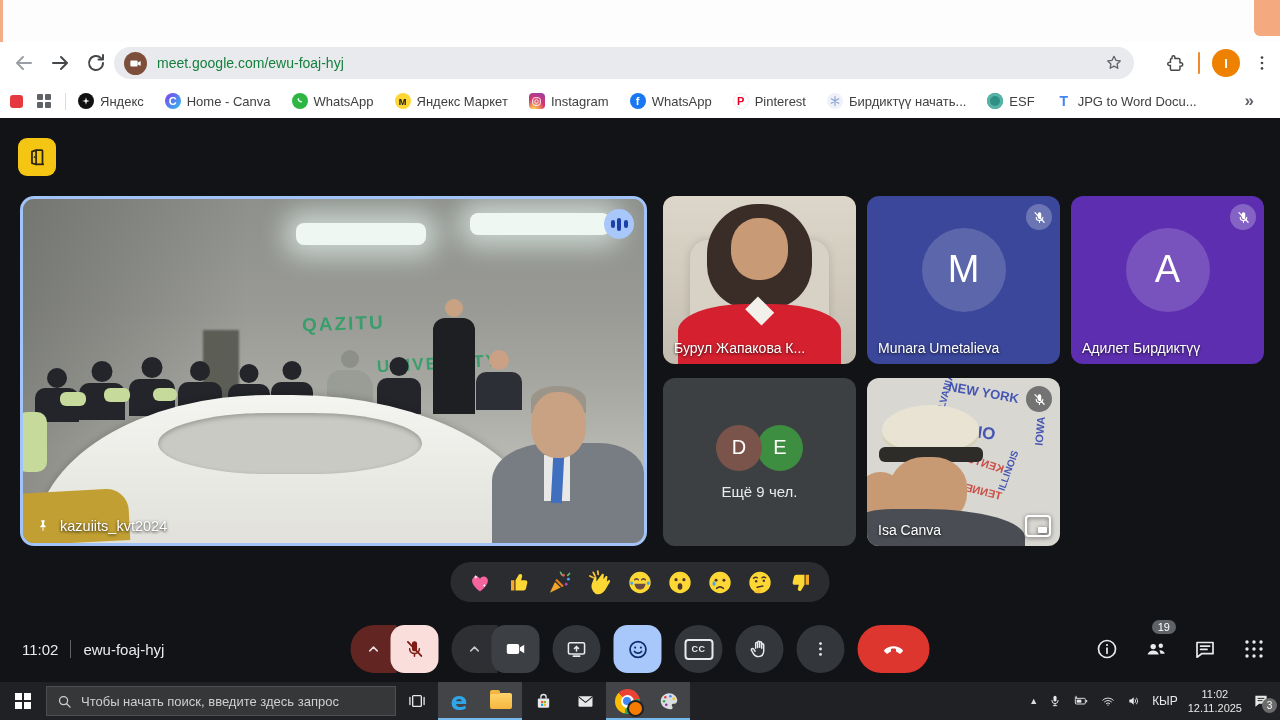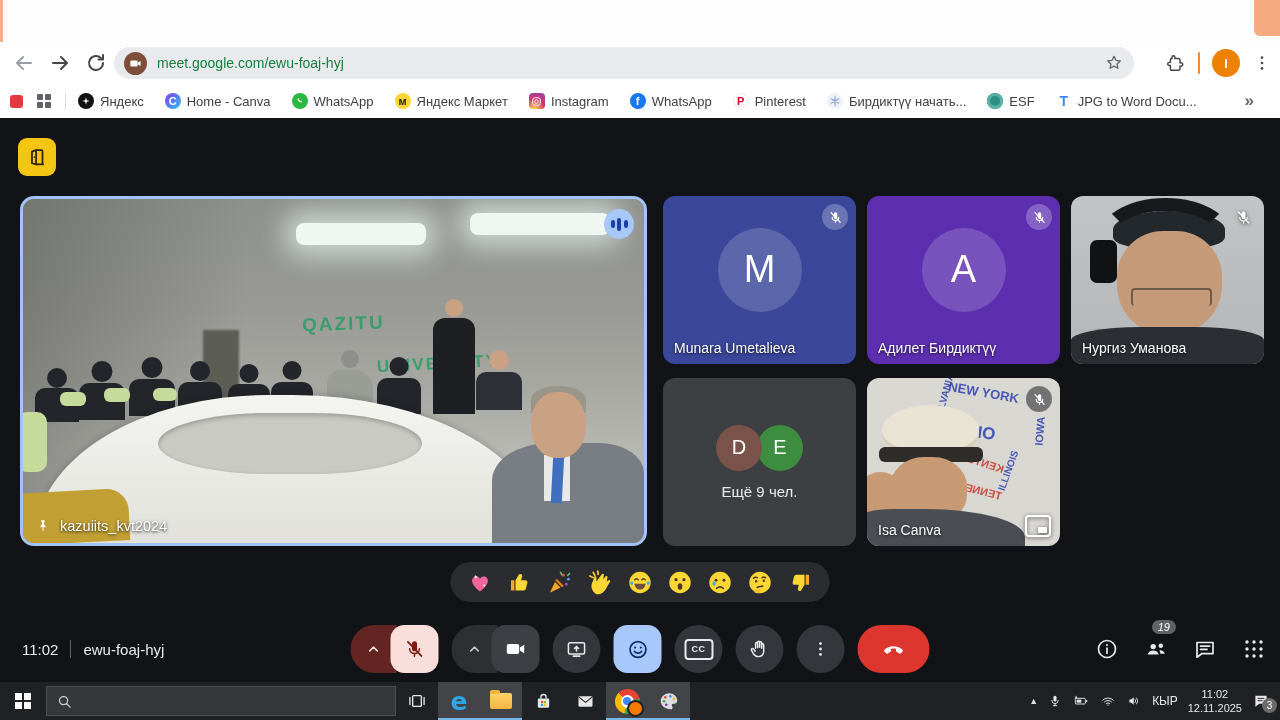--- a/index.html
+++ b/index.html
@@ -153,21 +153,21 @@
   .mic-main{background:#f9dedc;color:#7e1d15;}
   .cam-main{background:#3c4045;color:#fff;}
   .circle-btn{width:48px;height:48px;border-radius:50%;background:#33363a;display:flex;align-items:center;justify-content:center;color:#e8eaed;cursor:pointer;}
   .emoji-btn{width:48px;height:48px;border-radius:14px;background:#a8c7fa;display:flex;align-items:center;justify-content:center;color:#0a2e6d;cursor:pointer;}
   .cc-box{width:25px;height:17px;border:2px solid #e8eaed;border-radius:4px;display:flex;align-items:center;justify-content:center;
     font-size:9px;font-weight:bold;letter-spacing:.5px;color:#e8eaed;}
   .end-btn{width:72px;height:48px;border-radius:24px;background:#dc362e;display:flex;align-items:center;justify-content:center;color:#fff;cursor:pointer;}
   .ctl-right{position:absolute;right:14px;top:50%;transform:translateY(-50%);display:flex;align-items:center;gap:25px;color:#e8eaed;}
   .icon24{width:24px;height:24px;cursor:pointer;}
   .ppl-wrap{position:relative;}
-  .count-badge{position:absolute;top:-17px;right:-8px;background:#5f6368;color:#fff;font-size:11px;border-radius:9px;padding:1px 6px;font-style:italic;}
+  .count-badge{position:absolute;top:-17px;right:-8px;background:#5f6368;color:#fff;font-size:11px;border-radius:9px;padding:1px 6px;}
 
   
   .taskbar{position:absolute;left:0;right:0;bottom:0;height:38px;background:#1f2124;display:flex;align-items:center;}
   .tb-btn{width:46px;height:38px;display:flex;align-items:center;justify-content:center;cursor:pointer;}
   .win-logo{display:grid;grid-template-columns:7px 7px;grid-gap:1.5px;}
   .win-logo i{width:7px;height:7px;background:#fff;}
   .tb-search{width:350px;height:30px;background:#353739;border:1px solid #4c4e50;box-sizing:border-box;display:flex;align-items:center;
     gap:9px;padding:0 10px;cursor:text;}
   .tb-search span{color:#cfcfcf;font-size:13px;white-space:nowrap;}
   .task-app{width:42px;height:38px;display:flex;align-items:center;justify-content:center;cursor:pointer;position:relative;}
@@ -407,20 +407,28 @@
               <path d="M9.3 3.5h5.4v1.7l-1.1.9v4l2.4 2.2v1.7H8v-1.7l2.4-2.2v-4l-1.1-.9z"></path>
               <rect x="11.3" y="14" width="1.5" height="5.6" rx=".7"></rect>
             </svg>
         </span>
         <span class="nm">kazuiits_kvt2024</span>
       </div>
     </div>
 
     <div class="tiles-grid">
 
+      <div class="tile tile-burul">
+        <span class="ph burul-chair"></span>
+        <span class="ph burul-hair"></span>
+        <span class="ph burul-face"></span>
+        <span class="ph burul-sweater"></span>
+        <span class="ph burul-collar"></span>
+        <span class="nm-label">Бурул Жапакова К...</span>
+      </div>
 
       <div class="tile tile-munara">
         <span class="init-circle">M</span>
         <span class="mic-badge light">
           <svg width="15" height="15" viewBox="0 0 24 24">
               <path d="M12 14.5a2.8 2.8 0 0 0 2.8-2.8V6.3a2.8 2.8 0 0 0-5.6 0v5.4A2.8 2.8 0 0 0 12 14.5z" fill="currentColor"></path>
               <path d="M6.7 11.7a5.3 5.3 0 0 0 10.6 0M12 17v3" fill="none" stroke="currentColor" stroke-width="1.7" stroke-linecap="round"></path>
               <path d="M4.8 4.2l14.6 15.4" stroke="currentColor" stroke-width="1.9" stroke-linecap="round"></path>
             </svg>
         </span>
@@ -432,36 +440,20 @@
         <span class="mic-badge light">
           <svg width="15" height="15" viewBox="0 0 24 24">
               <path d="M12 14.5a2.8 2.8 0 0 0 2.8-2.8V6.3a2.8 2.8 0 0 0-5.6 0v5.4A2.8 2.8 0 0 0 12 14.5z" fill="currentColor"></path>
               <path d="M6.7 11.7a5.3 5.3 0 0 0 10.6 0M12 17v3" fill="none" stroke="currentColor" stroke-width="1.7" stroke-linecap="round"></path>
               <path d="M4.8 4.2l14.6 15.4" stroke="currentColor" stroke-width="1.9" stroke-linecap="round"></path>
             </svg>
         </span>
         <span class="nm-label">Адилет Бирдиктүү</span>
       </div>
 
-      <div class="tile tile-nurgiz">
-        <span class="ph nz-hair"></span>
-        <span class="ph nz-face"></span>
-        <span class="ph nz-band"></span>
-        <span class="ph nz-cup"></span>
-        <span class="ph nz-glass"></span>
-        <span class="ph nz-suit"></span>
-        <span class="mic-badge bare">
-          <svg width="17" height="17" viewBox="0 0 24 24">
-              <path d="M12 14.5a2.8 2.8 0 0 0 2.8-2.8V6.3a2.8 2.8 0 0 0-5.6 0v5.4A2.8 2.8 0 0 0 12 14.5z" fill="#fff"></path>
-              <path d="M6.7 11.7a5.3 5.3 0 0 0 10.6 0M12 17v3" fill="none" stroke="#fff" stroke-width="1.7" stroke-linecap="round"></path>
-              <path d="M4.8 4.2l14.6 15.4" stroke="#fff" stroke-width="1.9" stroke-linecap="round"></path>
-            </svg>
-        </span>
-        <span class="nm-label">Нургиз Уманова</span>
-      </div>
 
       <div class="tile tile-more">
         <div class="more-wrap">
           <div class="more-circles">
             <span class="mc mc-d">D</span>
             <span class="mc mc-e">E</span>
           </div>
           <span class="more-text">Ещё 9 чел.</span>
         </div>
       </div>
@@ -695,20 +687,21 @@
           <i></i>
           <i></i>
           <i></i>
         </span>
     </div>
     <div class="tb-search">
       <svg width="15" height="15" viewBox="0 0 24 24" fill="none" stroke="#cfcfcf" stroke-width="2" stroke-linecap="round">
           <circle cx="10.5" cy="10.5" r="6.5"></circle>
           <path d="M15.5 15.5L21 21"></path>
         </svg>
+      <span>Чтобы начать поиск, введите здесь запрос</span>
     </div>
     <div class="task-app">
       <svg width="20" height="20" viewBox="0 0 24 24" fill="none" stroke="#e8e8e8" stroke-width="1.6" stroke-linecap="round">
           <rect x="6.8" y="5.5" width="10.4" height="13" rx="1"></rect>
           <path d="M3.5 7.8v8.4M20.5 7.8v8.4"></path>
         </svg>
     </div>
     <div class="task-app open">
         <span class="edge-e">e</span>
       </div>

